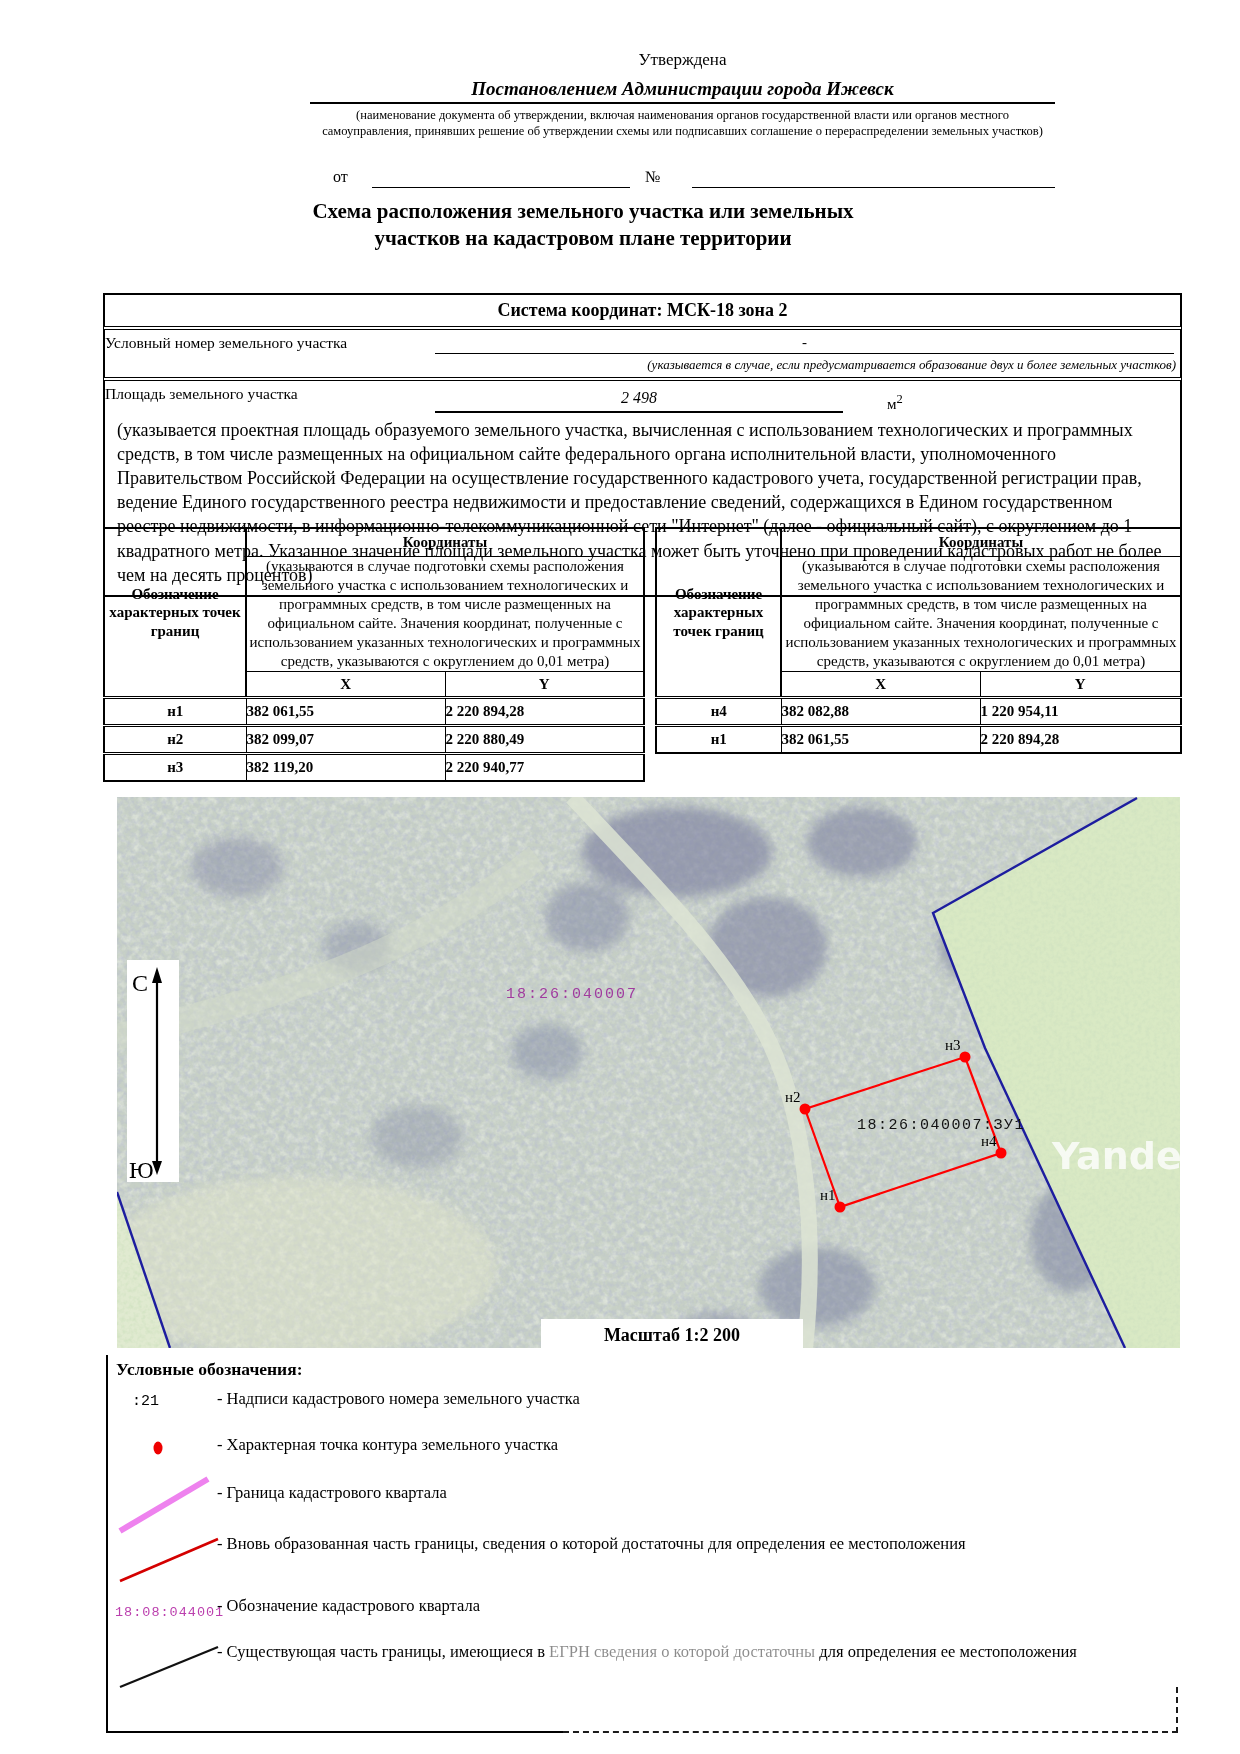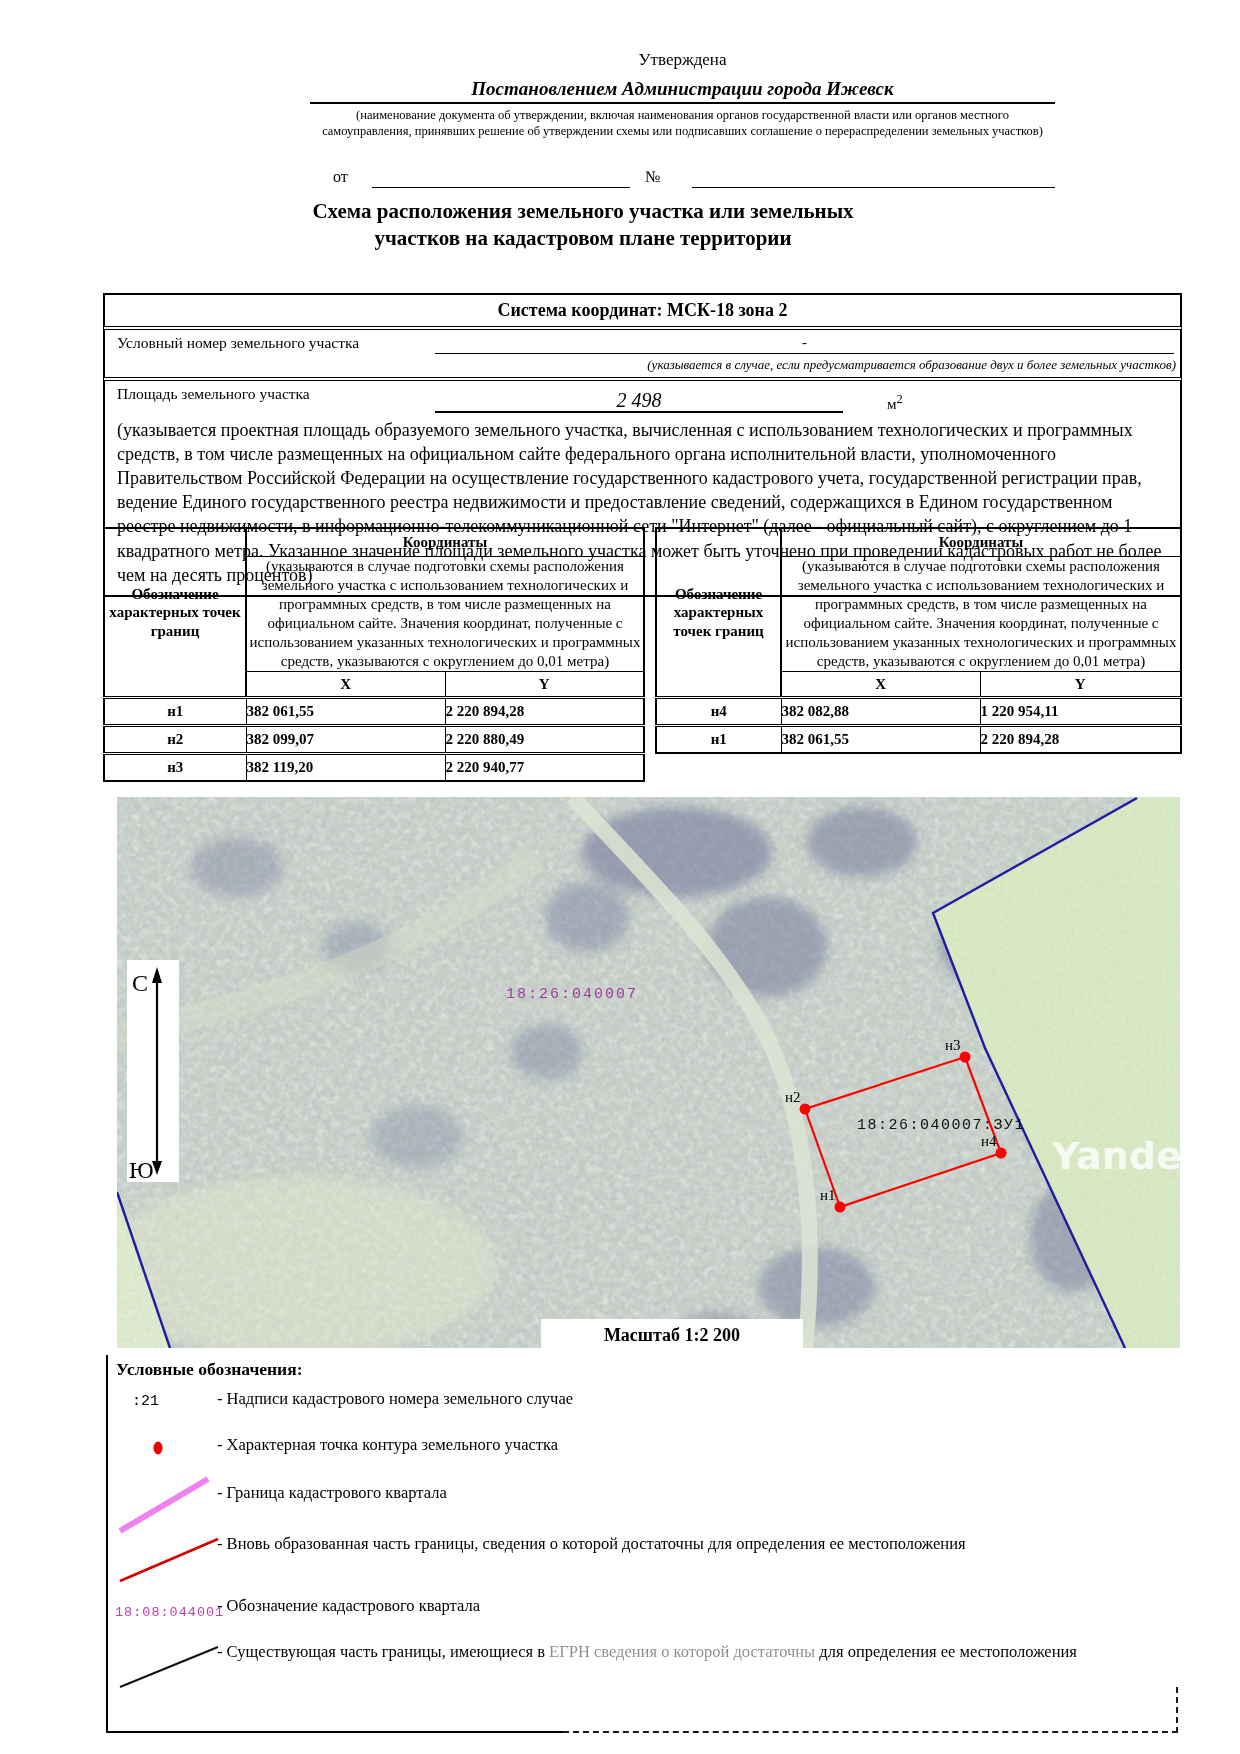--- a/index.html
+++ b/index.html
@@ -14,27 +14,27 @@
   .dl-ot{position:absolute;left:333px;top:0;}
   .dl-line1{position:absolute;left:372px;top:0;width:258px;height:19px;border-bottom:1.5px solid #000;}
   .dl-no{position:absolute;left:643px;top:0;border-bottom:1.5px solid #000;padding:0 2px 1px 2px;}
   .dl-line2{position:absolute;left:692px;top:0;width:363px;height:19px;border-bottom:1.5px solid #000;}
   .title{left:103px;top:198px;width:960px;text-align:center;font-weight:bold;font-size:21px;line-height:1.3;}
   
   .form{left:103px;top:293px;width:1079px;box-sizing:border-box;}
   .form *{box-sizing:border-box;}
   .f-hdr{border:2px solid #000;border-bottom:4px double #000;height:37px;display:flex;align-items:center;justify-content:center;font-weight:bold;font-size:18px;}
   .f-row{border-left:2px solid #000;border-right:2px solid #000;display:flex;}
-  .f-label{width:330px;padding:4px 0 0 12px;font-size:15.5px;flex:none;}
+  .f-label{width:330px;padding:4px 0 0 0;font-size:15.5px;flex:none;}
   .f-zone{flex:1;}
   .f-sep{border-bottom:4px double #000;}
   .blank-val{margin:0 6px 0 0;border-bottom:1.5px solid #000;text-align:center;font-size:15px;height:24px;line-height:24px;}
   .f-note{text-align:right;font-style:italic;font-size:13px;padding:3px 4px 4px 4px;}
   .area-zone{display:flex;align-items:flex-end;padding-bottom:2px;}
-  .area-line{width:408px;border-bottom:2px solid #000;text-align:center;font-style:italic;font-size:20px;height:24px;margin-top:42px;}
+  .area-line{width:408px;border-bottom:2px solid #000;text-align:center;font-style:italic;font-size:16px;height:24px;margin-top:42px;}
   .area-unit{font-size:15px;margin-left:44px;}
   .bigpar{font-size:18px;line-height:1.34;text-align:left;padding:3px 12px 8px 12px;border-bottom:2px solid #000;}
   
   table.ct{border-collapse:collapse;table-layout:fixed;}
   table.ct td{border:1px solid #000;padding:0;font-size:15px;vertical-align:middle;}
   table.ct{border:2px solid #000;}
   td.pt-col{font-weight:bold;font-size:15.5px;text-align:center;line-height:1.25;border-right:2px solid #000 !important;}
   td.c-hdr{font-weight:bold;font-size:16.5px;text-align:center;height:27px;}
   td.c-note{font-size:13.2px;text-align:center;line-height:1.27;padding:2px 4px 4px 4px;}
   td.c-xy{font-weight:bold;font-size:17px;text-align:center;height:24px;}
@@ -258,21 +258,21 @@
     <rect x="424" y="522" width="262" height="29" fill="#ffffff"></rect>
     <text x="555" y="544" text-anchor="middle" font-size="18" font-weight="bold" font-family="Liberation Serif, serif">Масштаб 1:2 200</text>
   </g>
 </svg>
 </div>
 
 <div class="abs legend">
   <div class="lg-title">Условные обозначения:</div>
 
   <div class="lg-sym mono" style="left:24px;top:38px;font-size:15px;">:21</div>
-  <div class="lg-text" style="top:31px;">- Надписи кадастрового номера земельного случае</div>
+  <div class="lg-text" style="top:31px;">- Надписи кадастрового номера земельного участка</div>
 
   <svg class="lg-sym" style="left:40px;top:82px;" width="24" height="22">
     <ellipse cx="10" cy="11" rx="4.5" ry="6.5" fill="#ee0000"></ellipse>
   </svg>
   <div class="lg-text" style="top:77px;">- Характерная точка контура земельного участка</div>
 
   <svg class="lg-sym" style="left:8px;top:120px;" width="100" height="60">
     <line x1="4" y1="56" x2="92" y2="4" stroke="#ee82ee" stroke-width="6"></line>
   </svg>
   <div class="lg-text" style="top:125px;">- Граница кадастрового квартала</div>

